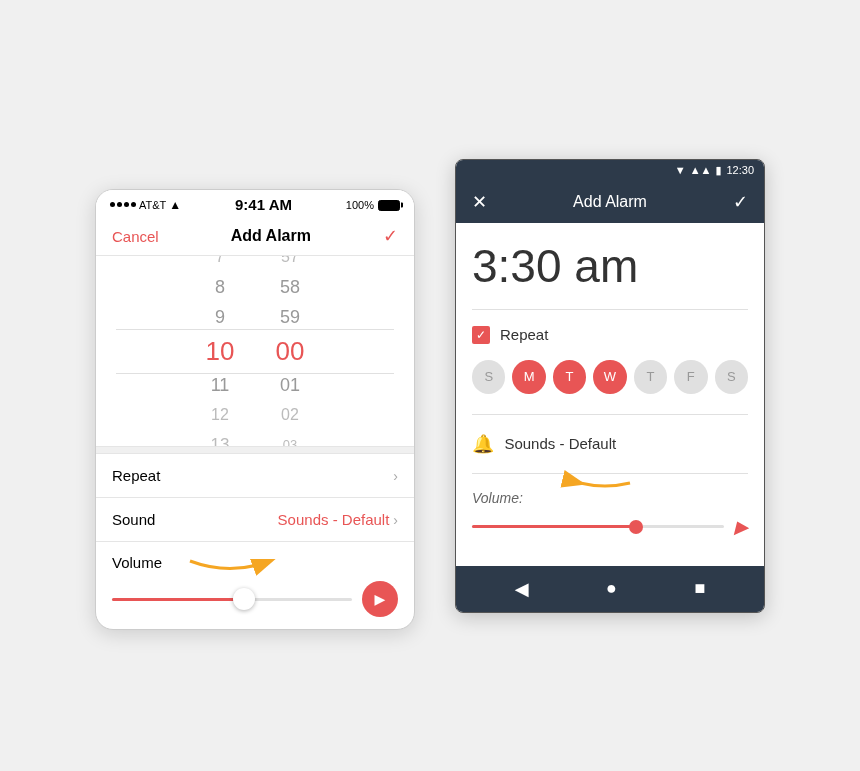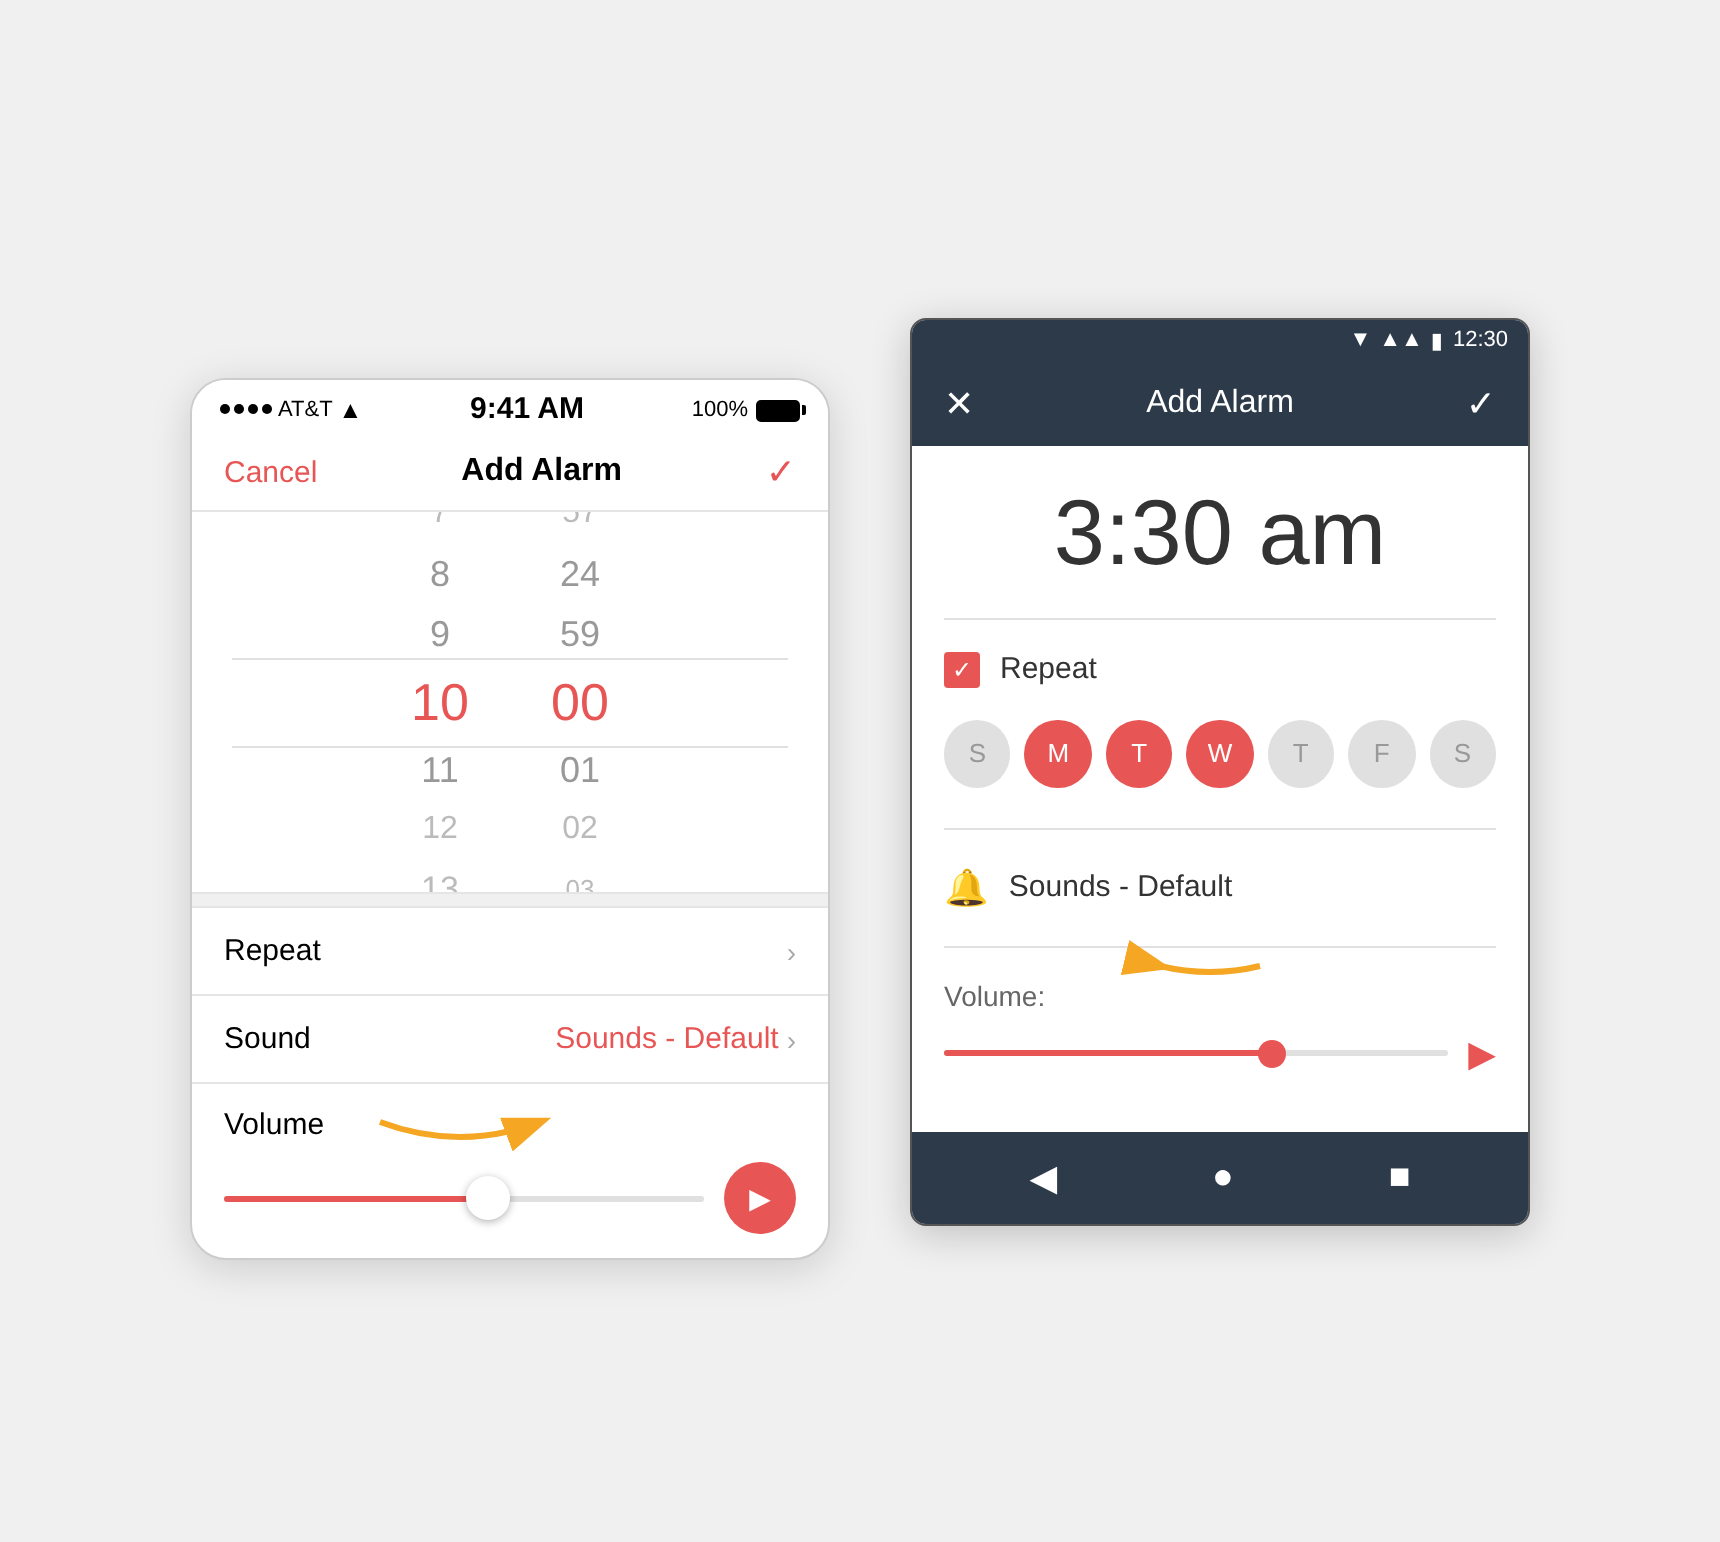--- a/index.html
+++ b/index.html
@@ -280,21 +280,20 @@
     }
     .android-content {
       padding: 16px;
       background: #fff;
     }
     .android-time-display {
       font-size: 46px;
       font-weight: 300;
       color: #333;
       margin-bottom: 16px;
-      text-align: center;
     }
     .android-divider-line {
       height: 1px;
       background: #e0e0e0;
       margin: 8px 0;
     }
     .android-repeat-row {
       display: flex;
       align-items: center;
       gap: 10px;
@@ -345,20 +344,21 @@
     .android-bell {
       color: #e85555;
       font-size: 18px;
     }
     .android-sound-text {
       font-size: 15px;
       color: #333;
     }
     .android-volume-section {
       padding: 8px 0 12px;
+      font-style: italic;
     }
     .android-volume-label {
       font-size: 14px;
       color: #666;
       margin-bottom: 10px;
     }
     .android-slider-row {
       display: flex;
       align-items: center;
       gap: 10px;
@@ -441,21 +441,21 @@
         <span class="picker-item near">8</span>
         <span class="picker-item near">9</span>
         <span class="picker-item selected">10</span>
         <span class="picker-item near">11</span>
         <span class="picker-item">12</span>
         <span class="picker-item" style="font-size:17px;">13</span>
       </div>
 
       <div class="ios-picker-col">
         <span class="picker-item">57</span>
-        <span class="picker-item near">24</span>
+        <span class="picker-item near">58</span>
         <span class="picker-item near">59</span>
         <span class="picker-item selected">00</span>
         <span class="picker-item near">01</span>
         <span class="picker-item">02</span>
         <span class="picker-item" style="font-size:13px;">03</span>
       </div>
 
     </div>
 
     <div class="ios-divider"></div>

